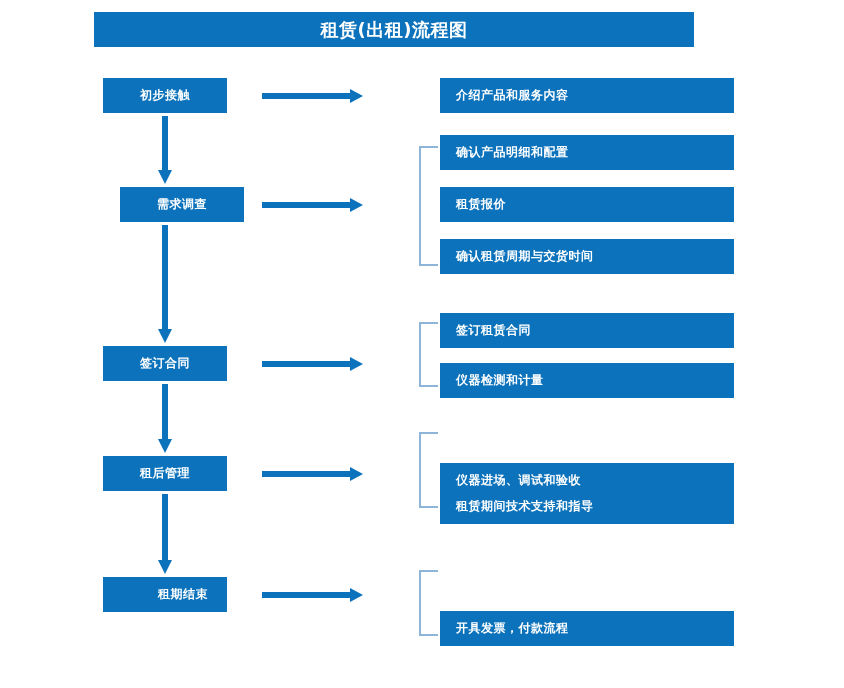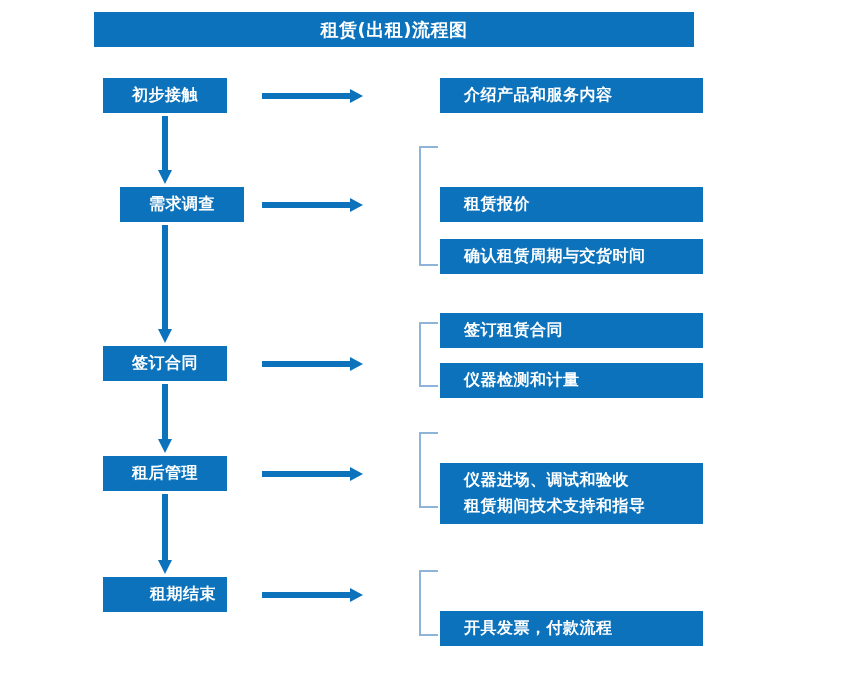--- a/index.html
+++ b/index.html
@@ -15,21 +15,21 @@
     width: 844px;
     height: 688px;
     background: #ffffff;
     overflow: hidden;
   }
   .blue-box {
     position: absolute;
     background: #0B72BB;
     color: #ffffff;
     font-weight: bold;
-    font-size: 16px;
+    font-size: 12px;
     letter-spacing: 0.5px;
     display: flex;
     align-items: center;
     box-sizing: border-box;
     white-space: nowrap;
   }
   .title-bar {
     left: 94px;
     top: 12px;
     width: 600px;
@@ -37,24 +37,24 @@
     justify-content: center;
     font-size: 18px;
   }
   .stage-box {
     width: 124px;
     height: 35px;
     justify-content: center;
   }
   .detail-box {
     left: 440px;
-    width: 263px;
+    width: 294px;
     height: 35px;
     justify-content: flex-start;
-    padding-left: 24px;
+    padding-left: 16px;
   }
   .arrow-right {
     position: absolute;
     height: 14px;
     width: 101px;
   }
   .arrow-down {
     position: absolute;
     width: 14px;
   }
@@ -136,20 +136,21 @@
       <polygon points="88,0 88,14 101,7" fill="#0B72BB"></polygon>
     </svg>
   </div>
 
   <div class="bracket" style="top:146px; height:120px;"></div>
   <div class="bracket" style="top:322px; height:65px;"></div>
   <div class="bracket" style="top:432px; height:76px;"></div>
   <div class="bracket" style="top:570px; height:66px;"></div>
 
   <div class="blue-box detail-box" style="top:78px;">介绍产品和服务内容</div>
+  <div class="blue-box detail-box" style="top:135px;">确认产品明细和配置</div>
   <div class="blue-box detail-box" style="top:187px;">租赁报价</div>
   <div class="blue-box detail-box" style="top:239px;">确认租赁周期与交货时间</div>
   <div class="blue-box detail-box" style="top:313px;">签订租赁合同</div>
   <div class="blue-box detail-box" style="top:363px;">仪器检测和计量</div>
   <div class="blue-box detail-box" style="top:423px;margin-top:40px;">仪器进场、调试和验收</div>
   <div class="blue-box detail-box" style="top:489px;">租赁期间技术支持和指导</div>
   <div class="blue-box detail-box" style="top:611px;">开具发票，付款流程</div>
 
 </div>
 

